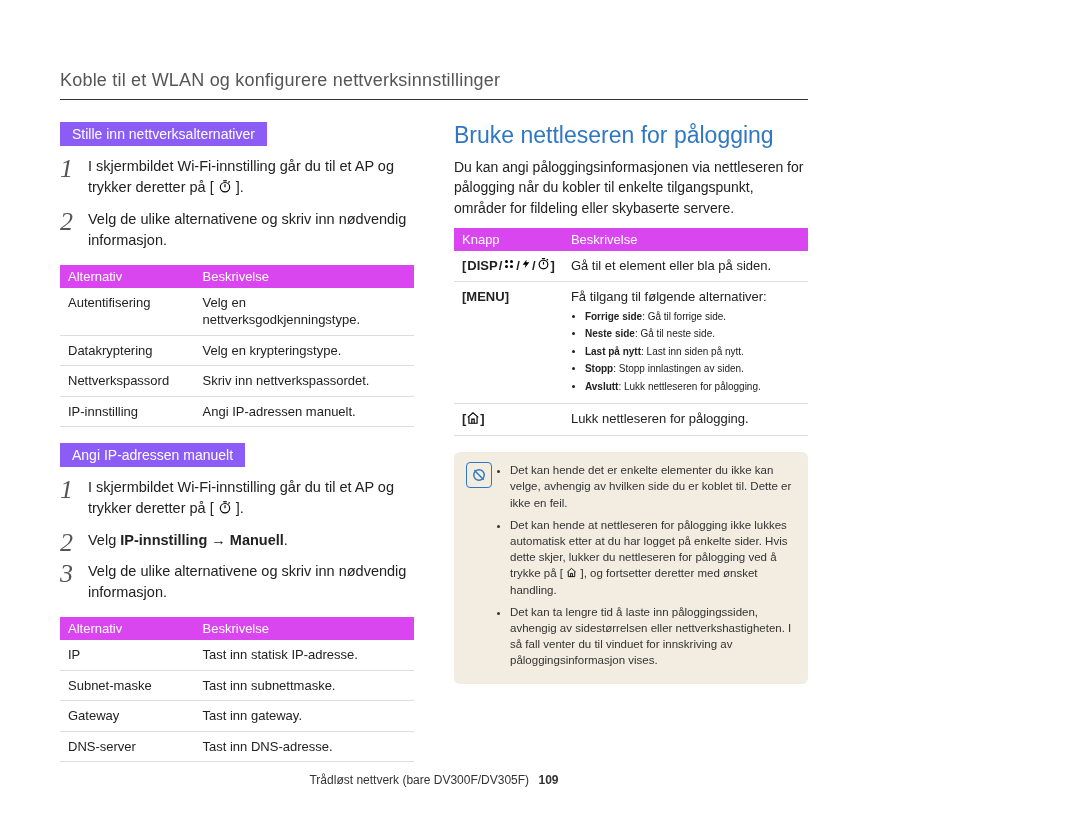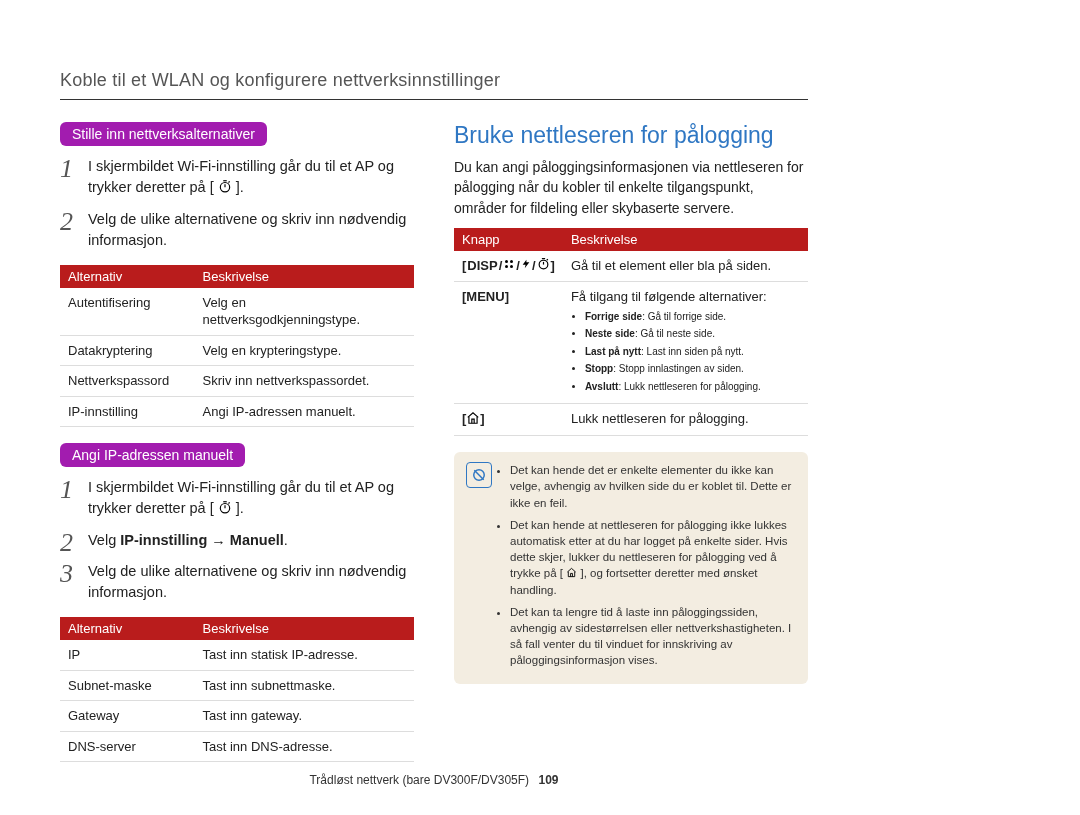--- a/index.html
+++ b/index.html
@@ -32,24 +32,24 @@
   .cols {
     display: flex;
     gap: 40px;
   }
   .col {
     flex: 1 1 0;
     min-width: 0;
   }
   .tag {
     display: inline-block;
-    background: #a21caf;
+    background: #8b5cf6;
     color: #fff;
     font-size: 14px;
-    border-radius: 6px;
+    border-radius: 0;
     padding: 4px 12px;
     margin-bottom: 10px;
   }
   ol.steps {
     list-style: none;
     margin: 0 0 14px 0;
     padding: 0;
     counter-reset: step;
   }
   ol.steps > li {
@@ -78,21 +78,21 @@
     display: inline-block;
     vertical-align: middle;
   }
   table.opt {
     border-collapse: collapse;
     width: 100%;
     font-size: 13px;
     margin-bottom: 16px;
   }
   table.opt th {
-    background: #b91c1c;
+    background: #d946ef;
     color: #fff;
     text-align: left;
     font-weight: 400;
     padding: 4px 8px;
   }
   table.opt td {
     padding: 6px 8px;
     border-bottom: 1px solid #ddd;
     vertical-align: top;
     line-height: 1.35;

